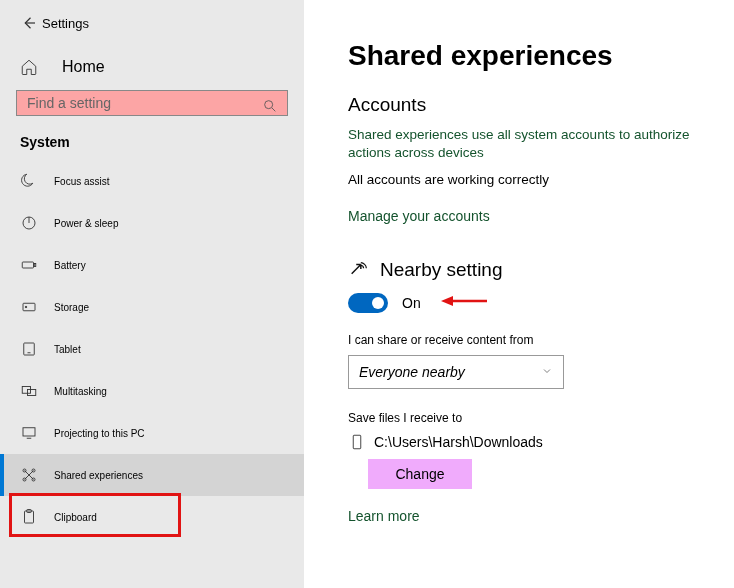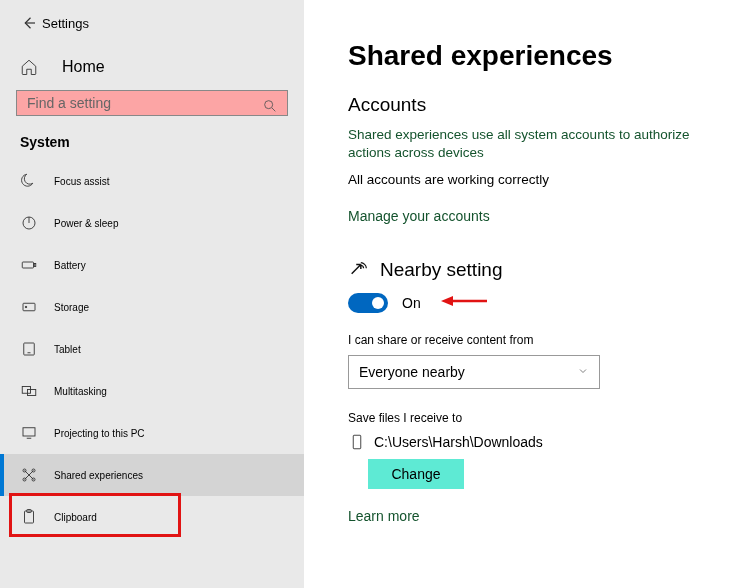--- a/index.html
+++ b/index.html
@@ -38,25 +38,25 @@
   .nearby-row { display: flex; align-items: center; gap: 10px; margin-top: 34px; margin-bottom: 12px; }
   .nearby-row h2 { margin: 0; font-size: 19px; }
 
   .toggle-row { display: flex; align-items: center; gap: 14px; margin: 10px 0 20px 0; position: relative; }
   .toggle { width: 40px; height: 20px; border-radius: 10px; background: #0067c0; position: relative; cursor:pointer;}
   .toggle::after { content:""; width:12px; height:12px; background:#fff; border-radius:50%; position:absolute; right:4px; top:4px;}
   .toggle-label { font-size: 14px; }
   .arrow-annot { margin-left: 6px; }
 
   .sub-label { font-size: 12px; margin-bottom: 8px; }
-  .select-box { width: 252px; height: 34px; border: 1px solid #999; display: flex; align-items:center; justify-content:space-between; padding: 0 10px; font-size:14px; cursor:pointer; margin-bottom:22px;}
+  .select-box { width: 216px; height: 34px; border: 1px solid #999; display: flex; align-items:center; justify-content:space-between; padding: 0 10px; font-size:14px; cursor:pointer; margin-bottom:22px;font-style:italic;}
   .select-box svg { width:12px; height:12px; stroke:#555; stroke-width:1.5; fill:none;}
 
   .path-row { display:flex; align-items:center; gap:8px; margin-bottom:4px; font-size:14px;}
-  .change-btn { width:96px; height:30px; background:#5eead4; border:none; font-size:14px; cursor:pointer; margin: 8px 0 18px 20px; display:block;}
+  .change-btn { width:104px; height:30px; background:#f0abfc; border:none; font-size:14px; cursor:pointer; margin: 8px 0 18px 20px; display:block;}
 </style>
 </head>
 <body>
 
 <div class="sidebar">
   <div class="back-row">
     <span class="back-arrow">
       <svg viewBox="0 0 24 24">
           <path d="M14 5l-7 7 7 7" stroke="#333" stroke-width="1.6" fill="none"></path>
           <path d="M7 12h13" stroke="#333" stroke-width="1.6"></path>

